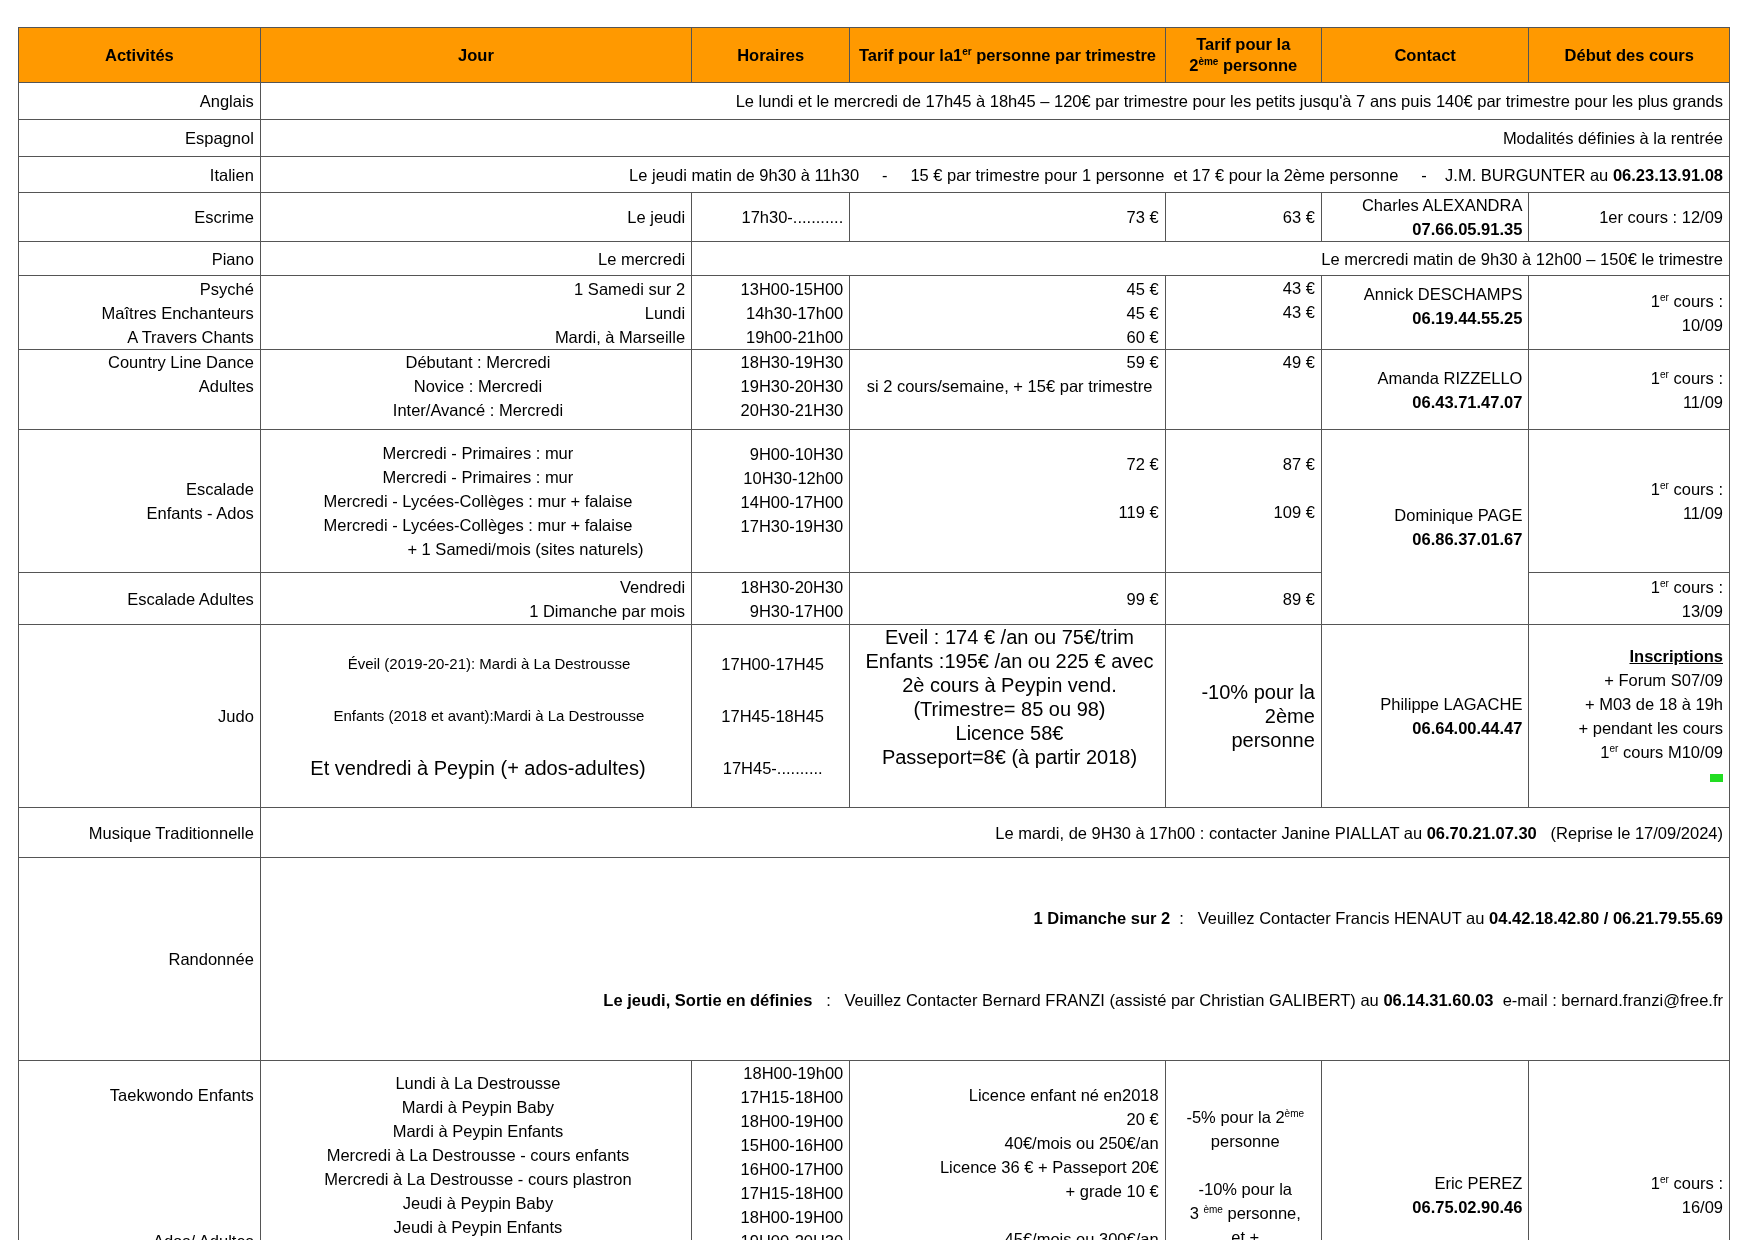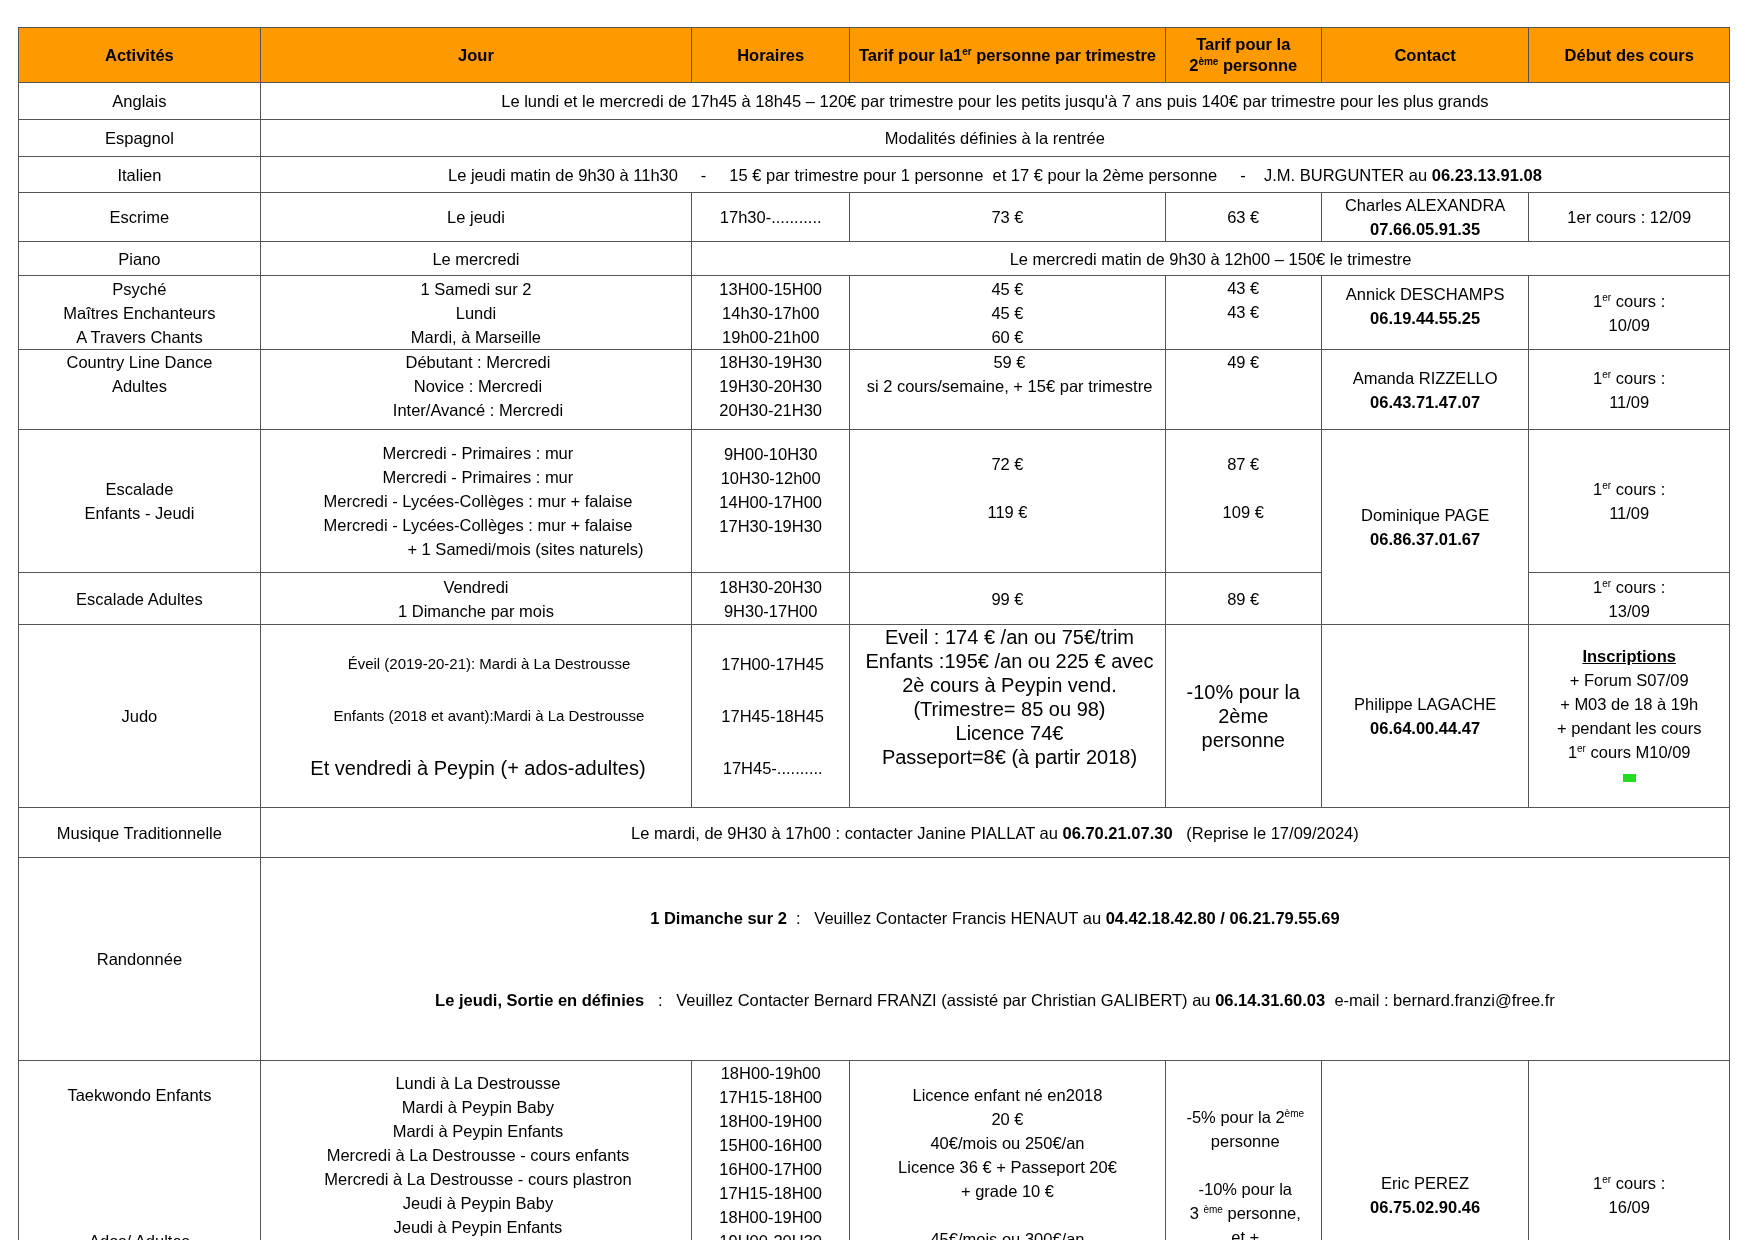--- a/index.html
+++ b/index.html
@@ -2,21 +2,21 @@
 <html><head>
 <meta charset="utf-8">
 <style>
   html, body { margin:0; padding:0; background:#ffffff; }
   body { width:1755px; height:1240px; position:relative; overflow:hidden;
          font-family:"Liberation Sans", sans-serif; color:#000; }
   table.sched { position:absolute; left:18px; top:27px; width:1712px;
          border-collapse:collapse; table-layout:fixed; font-size:16.5px; line-height:24px; }
   table.sched td, table.sched th { border:1.5px solid #555; padding:0 6px; vertical-align:middle; }
   table.sched th { background:#ff9900; font-weight:bold; font-size:16.5px; line-height:21px; height:54px; text-align:center; }
-  .c { text-align:center; }
+  .c { text-align:right; }
   .l { text-align:center; }
   .b { font-weight:bold; }
   sup { font-size:10px; line-height:0; }
   .line { display:block; }
   .u { text-decoration:underline; font-weight:bold; }
   .green-mark { display:inline-block; width:13px; height:8px; background:#22dd22; margin-top:4px; }
   .small { font-size:15px;margin-left:22px; }
   .big { font-size:20px; }
   .gap { display:block; height:24px; }
   .gap-s { display:block; height:14px; }
@@ -142,21 +142,21 @@
       </td>
       <td class="c">
         <span class="line"><span>1</span><sup>er</sup><span> cours :</span></span>
         <span class="line">11/09</span>
       </td>
     </tr>
 
     <tr style="height:143px">
       <td class="c">
         <span class="line">Escalade</span>
-        <span class="line">Enfants - Jeudi</span>
+        <span class="line">Enfants - Ados</span>
       </td>
       <td class="l" style="padding-left:10px">
         <span class="line">Mercredi - Primaires : mur</span>
         <span class="line">Mercredi - Primaires : mur</span>
         <span class="line">Mercredi - Lycées-Collèges : mur + falaise</span>
         <span class="line">Mercredi - Lycées-Collèges : mur + falaise</span>
         <span class="line" style="padding-left:95px">+ 1 Samedi/mois (sites naturels)</span>
       </td>
       <td class="c" style="vertical-align:top;padding-top:12px">
         <span class="line">9H00-10H30</span>
@@ -220,21 +220,21 @@
         <span class="line">17H45-18H45</span>
         <span class="gap-s"></span>
           <span class="gap-s"></span>
         <span class="line">17H45-..........</span>
       </td>
       <td class="l big" style="vertical-align:top;padding-left:10px;line-height:24px">
         <span class="line">Eveil : 174 € /an ou 75€/trim</span>
         <span class="line">Enfants :195€ /an ou 225 € avec</span>
         <span class="line">2è cours à Peypin vend.</span>
         <span class="line">(Trimestre= 85 ou 98)</span>
-        <span class="line">Licence 74€</span>
+        <span class="line">Licence 58€</span>
         <span class="line">Passeport=8€ (à partir 2018)</span>
       </td>
       <td class="c big">
         <span class="line">-10% pour la</span>
         <span class="line">2ème</span>
         <span class="line">personne</span>
       </td>
       <td class="c">
         <span class="line">Philippe LAGACHE</span>
         <span class="line b">06.64.00.44.47</span>

